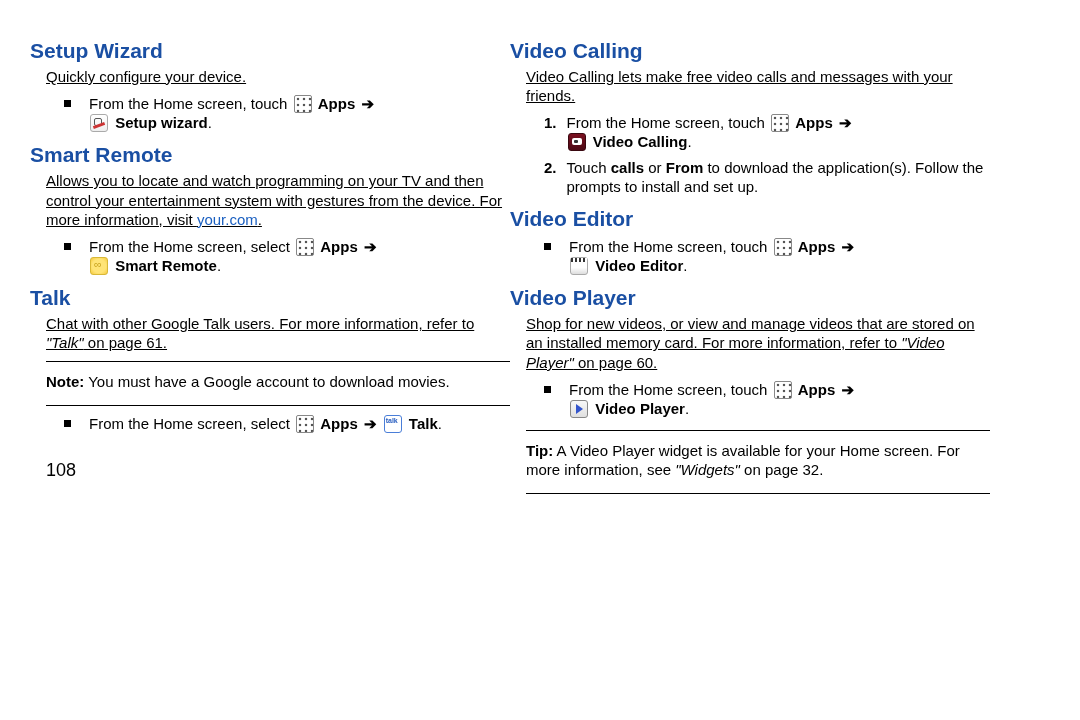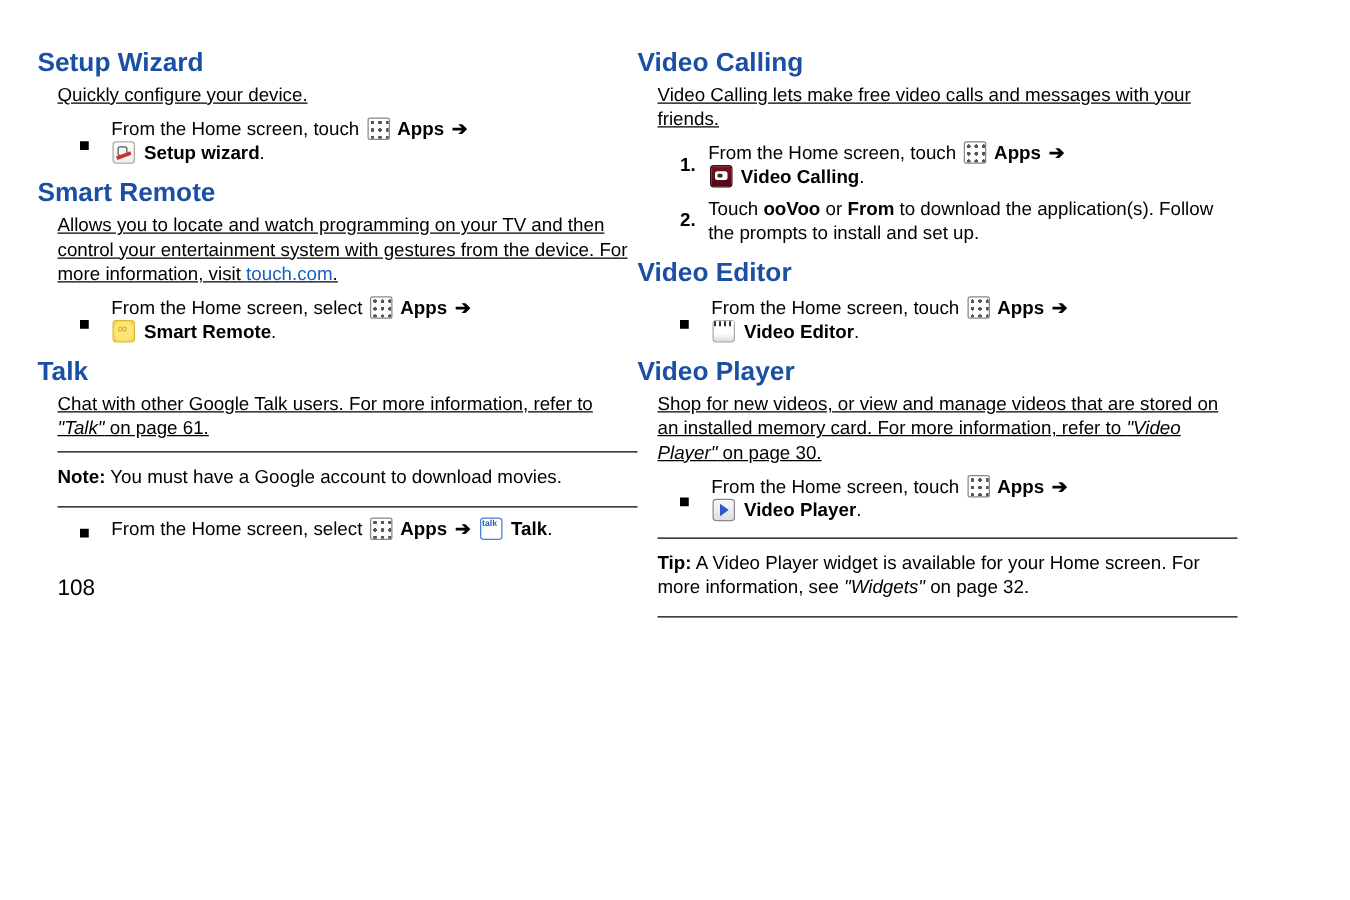--- a/index.html
+++ b/index.html
@@ -26,21 +26,21 @@
     margin: 6px 0 2px 0;
     font-family: Arial, Helvetica, sans-serif;
   }
   .intro {
     margin: 0 0 6px 0;
     padding-left: 16px;
     text-decoration: underline;
   }
   .step {
     display: flex;
-    align-items: center;
+    align-items: flex-start;
     padding: 2px 0 4px 34px;
   }
   .bullet-sq {
     display: inline-block;
     width: 7px; height: 7px;
     background: #000;
     margin-top: 6px;
     margin-right: 18px;
     flex: 0 0 auto;
   }
@@ -179,21 +179,21 @@
         <span class="apps-icon"></span>
         <span class="bold">Apps</span>
         <span class="arrow">➔</span><br>
         <span class="app-icon icon-setup"></span>
         <span class="bold">Setup wizard</span><span>.</span>
       </div>
     </div>
 
     <h2>Smart Remote</h2>
     <p class="intro">
-      <span>Allows you to locate and watch programming on your TV and then control your entertainment system with gestures from the device. For more information, visit </span><span class="link">touch.com</span><span>.</span>
+      <span>Allows you to locate and watch programming on your TV and then control your entertainment system with gestures from the device. For more information, visit </span><span class="link">your.com</span><span>.</span>
     </p>
     <div class="step">
       <span class="bullet-sq"></span>
       <div class="step-body">
         <span>From the Home screen, select</span>
         <span class="apps-icon"></span>
         <span class="bold">Apps</span>
         <span class="arrow">➔</span><br>
         <span class="app-icon icon-smart"></span>
         <span class="bold">Smart Remote</span><span>.</span>
@@ -237,40 +237,40 @@
         <span class="bold">Apps</span>
         <span class="arrow">➔</span><br>
         <span class="app-icon icon-vcall"></span>
         <span class="bold">Video Calling</span><span>.</span>
       </div>
     </div>
 
     <div class="step">
       <span class="num">2.</span>
       <div class="step-body">
-        <span>Touch </span><span class="bold">ooVoo</span><span> or </span><span class="bold">From</span><span> to download the application(s). Follow the prompts to install and set up.</span>
+        <span>Touch </span><span class="bold">calls</span><span> or </span><span class="bold">From</span><span> to download the application(s). Follow the prompts to install and set up.</span>
       </div>
     </div>
 
     <h2>Video Editor</h2>
     <div class="step">
       <span class="bullet-sq"></span>
       <div class="step-body">
         <span>From the Home screen, touch</span>
         <span class="apps-icon"></span>
         <span class="bold">Apps</span>
         <span class="arrow">➔</span><br>
         <span class="app-icon icon-veditor"></span>
         <span class="bold">Video Editor</span><span>.</span>
       </div>
     </div>
 
     <h2>Video Player</h2>
     <p class="intro">
-      <span>Shop for new videos, or view and manage videos that are stored on an installed memory card. For more information, refer to </span><span class="italic">"Video Player"</span><span> on page 30.</span>
+      <span>Shop for new videos, or view and manage videos that are stored on an installed memory card. For more information, refer to </span><span class="italic">"Video Player"</span><span> on page 60.</span>
     </p>
     <div class="step">
       <span class="bullet-sq"></span>
       <div class="step-body">
         <span>From the Home screen, touch</span>
         <span class="apps-icon"></span>
         <span class="bold">Apps</span>
         <span class="arrow">➔</span><br>
         <span class="app-icon icon-vplayer"></span>
         <span class="bold">Video Player</span><span>.</span>

